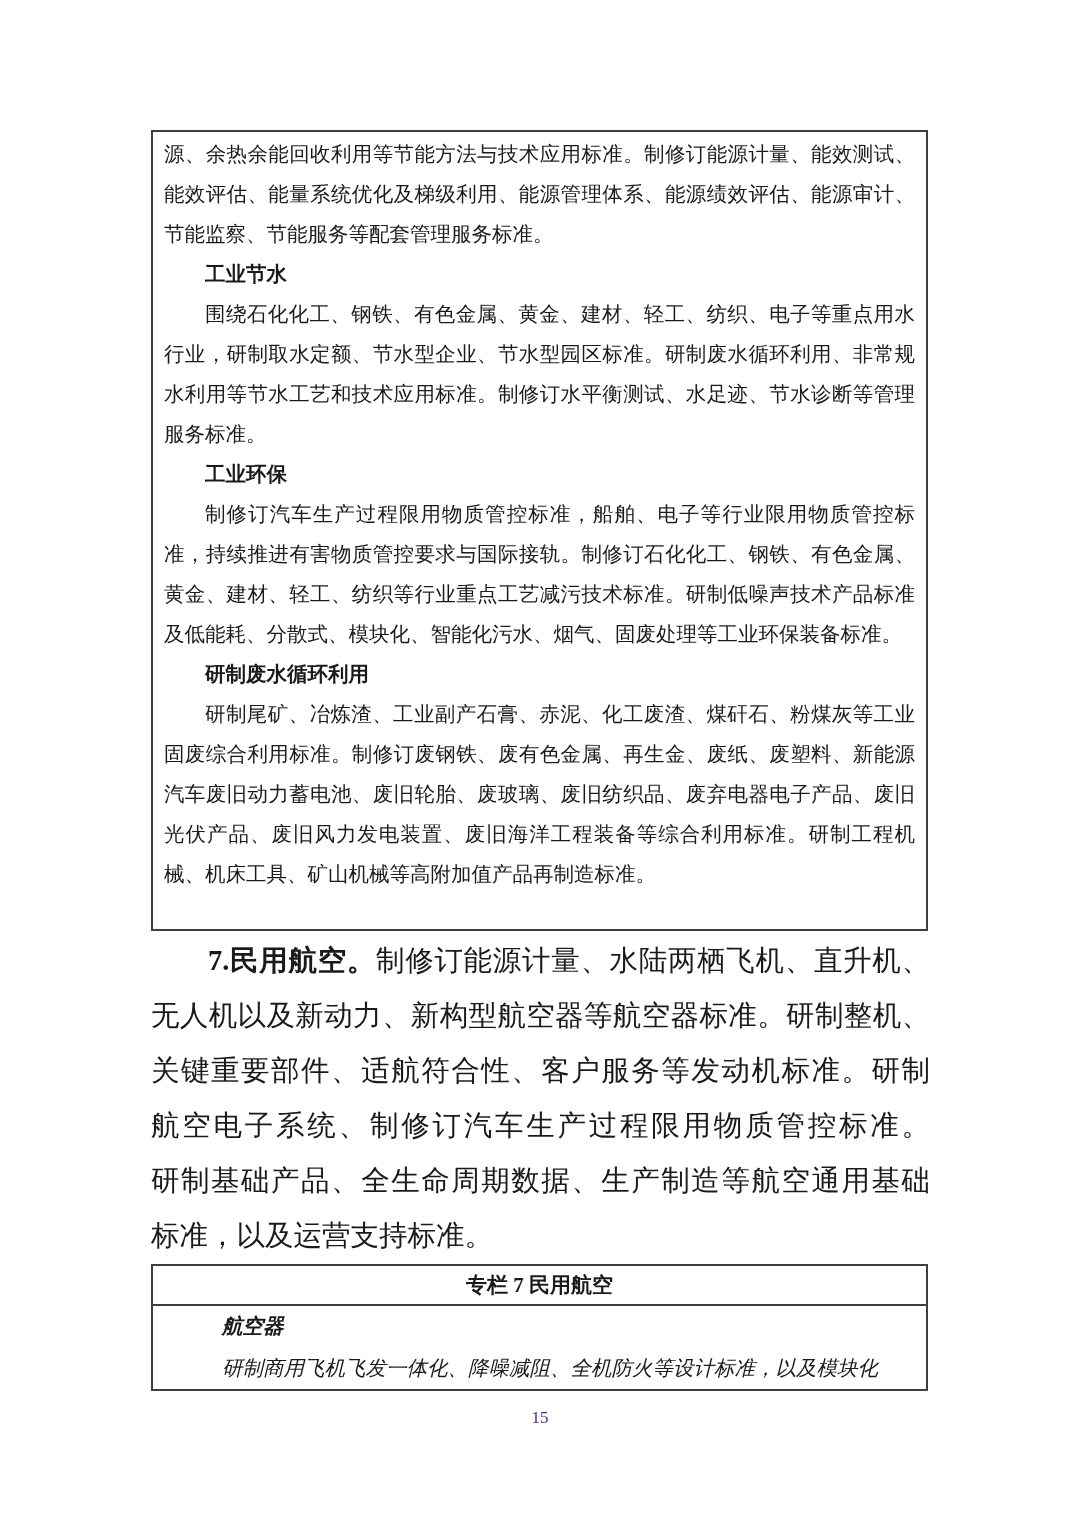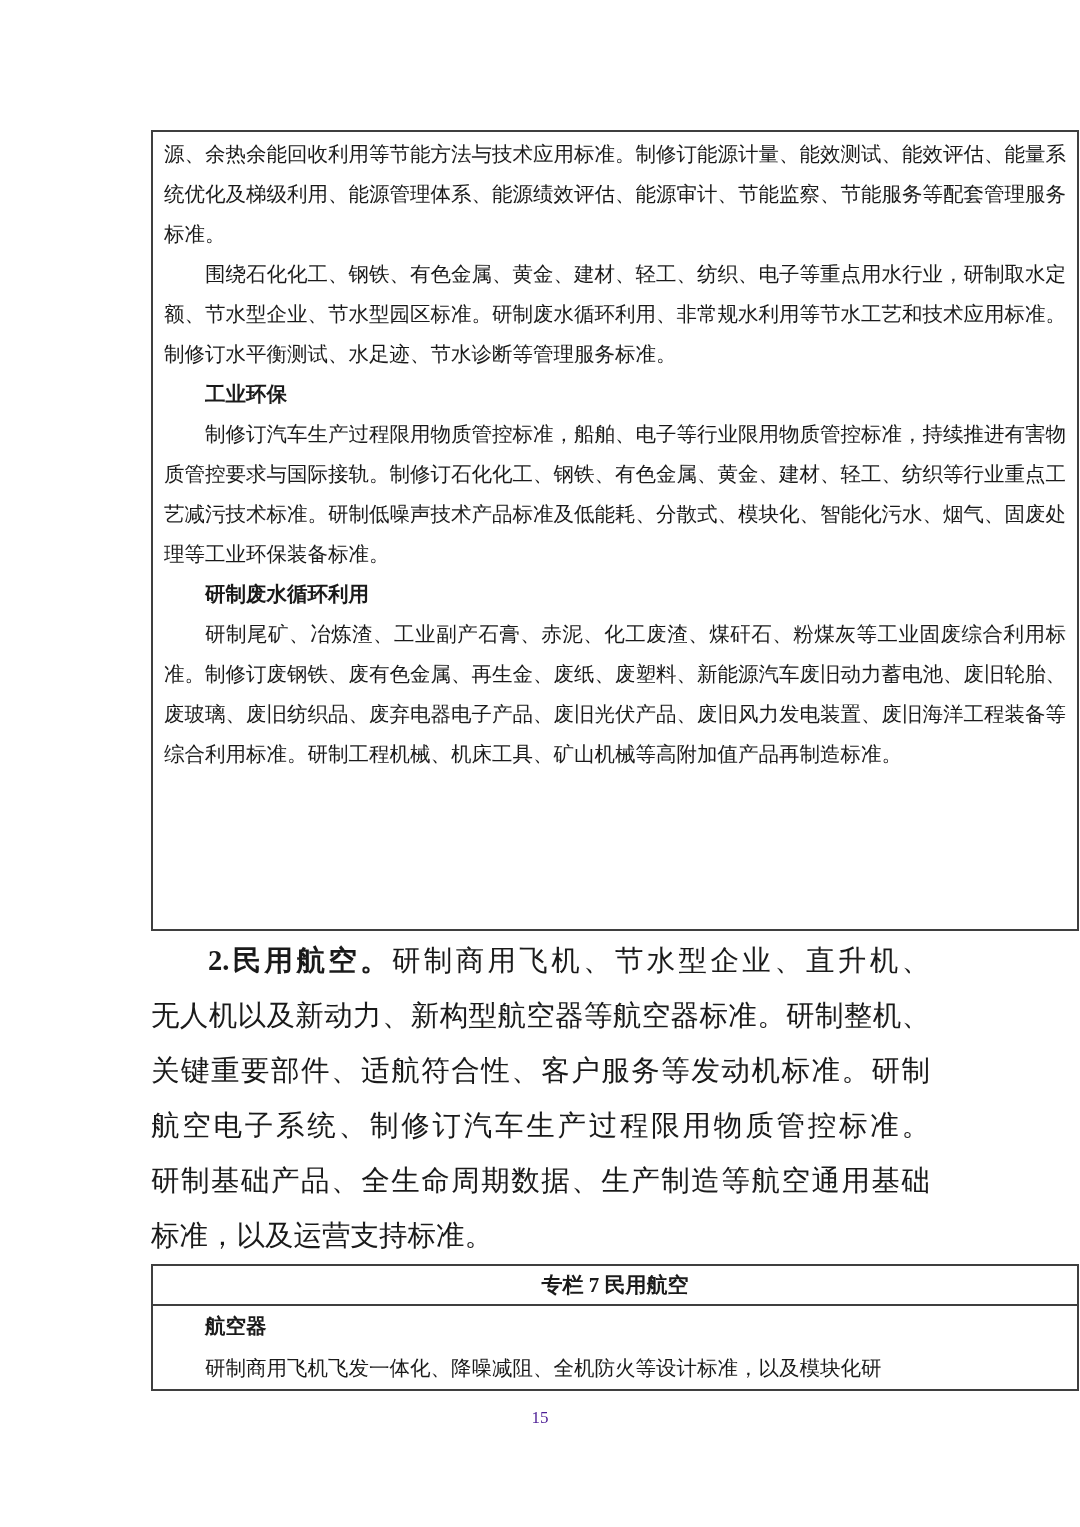--- a/index.html
+++ b/index.html
@@ -9,21 +9,21 @@
     position: relative;
     font-family: "Liberation Serif", "DejaVu Serif", serif;
     color: #1a1a1a;
   }
   .doc { position: absolute; inset: 0; }
 
   
   .box {
     position: absolute;
     left: 151px;
-    width: 928px;
+    width: 777px;
     border: 2px solid #3f3f3f;
     box-sizing: border-box;
     background: #ffffff;
   }
   .box1 {
     top: 130px;
     height: 801px;
     padding: 2px 11px 0 11px;
     overflow: hidden;
   }
@@ -64,21 +64,21 @@
     height: 127px;
     overflow: hidden;
   }
   .box2-title {
     font-size: 21px;
     font-weight: bold;
     line-height: 38px;
     text-align: center;
     border-bottom: 2px solid #3f3f3f;
   }
-  .box2-body { padding: 0 11px; }
+  .box2-body { padding: 0 28px; font-style: italic; }
   .box2 h3 { line-height: 41px; }
   .box2 p { line-height: 42px; text-align: left; }
 
   
   .pagenum {
     position: absolute;
     top: 1408px;
     left: 0; right: 0;
     text-align: center;
     font-size: 17px;
@@ -86,32 +86,33 @@
   }
 </style>
 </head>
 <body>
 
 <div class="doc">
 
   <section class="box box1">
     <p class="intro">源、余热余能回收利用等节能方法与技术应用标准。制修订能源计量、能效测试、能效评估、能量系统优化及梯级利用、能源管理体系、能源绩效评估、能源审计、节能监察、节能服务等配套管理服务标准。</p>
 
+    <h3>工业节水</h3>
     <p class="indent">围绕石化化工、钢铁、有色金属、黄金、建材、轻工、纺织、电子等重点用水行业，研制取水定额、节水型企业、节水型园区标准。研制废水循环利用、非常规水利用等节水工艺和技术应用标准。制修订水平衡测试、水足迹、节水诊断等管理服务标准。</p>
 
     <h3>工业环保</h3>
     <p class="indent">制修订汽车生产过程限用物质管控标准，船舶、电子等行业限用物质管控标准，持续推进有害物质管控要求与国际接轨。制修订石化化工、钢铁、有色金属、黄金、建材、轻工、纺织等行业重点工艺减污技术标准。研制低噪声技术产品标准及低能耗、分散式、模块化、智能化污水、烟气、固废处理等工业环保装备标准。</p>
 
     <h3>研制废水循环利用</h3>
     <p class="indent">研制尾矿、冶炼渣、工业副产石膏、赤泥、化工废渣、煤矸石、粉煤灰等工业固废综合利用标准。制修订废钢铁、废有色金属、再生金、废纸、废塑料、新能源汽车废旧动力蓄电池、废旧轮胎、废玻璃、废旧纺织品、废弃电器电子产品、废旧光伏产品、废旧风力发电装置、废旧海洋工程装备等综合利用标准。研制工程机械、机床工具、矿山机械等高附加值产品再制造标准。</p>
   </section>
 
   <section class="para7">
     <div class="pline first">
-      <b>2.民用航空。</b><span>研制商用飞机、节水型企业、直升机、</span>
+      <b>7.民用航空。</b><span>制修订能源计量、水陆两栖飞机、直升机、</span>
     </div>
     <div class="pline">无人机以及新动力、新构型航空器等航空器标准。研制整机、</div>
     <div class="pline">关键重要部件、适航符合性、客户服务等发动机标准。研制</div>
     <div class="pline">航空电子系统、制修订汽车生产过程限用物质管控标准。</div>
     <div class="pline">研制基础产品、全生命周期数据、生产制造等航空通用基础</div>
     <div class="pline last">标准，以及运营支持标准。</div>
   </section>
 
   <section class="box box2">
     <div class="box2-title">专栏 7  民用航空</div>

